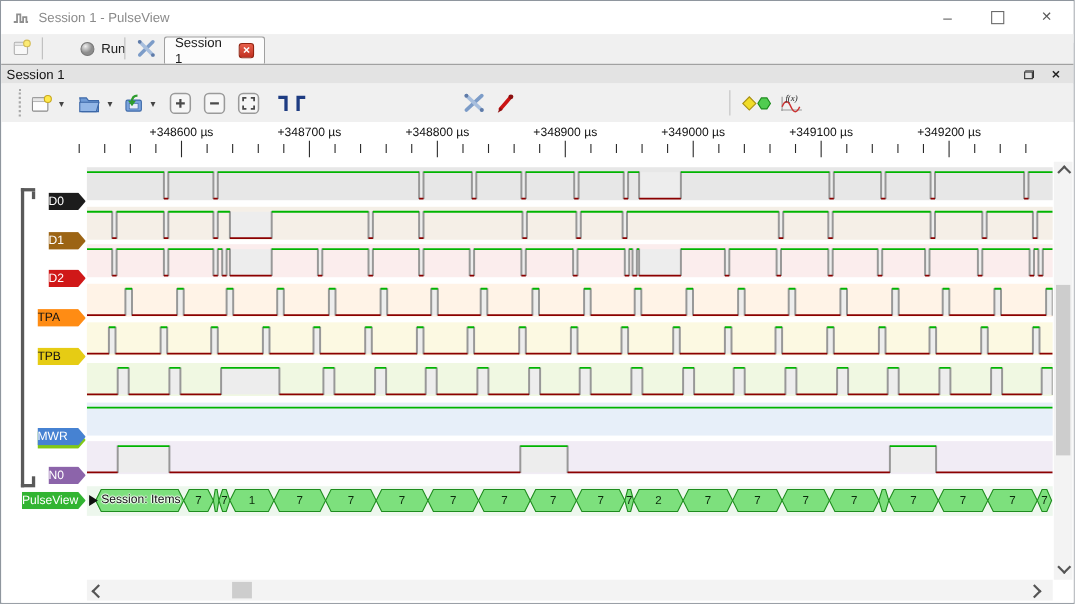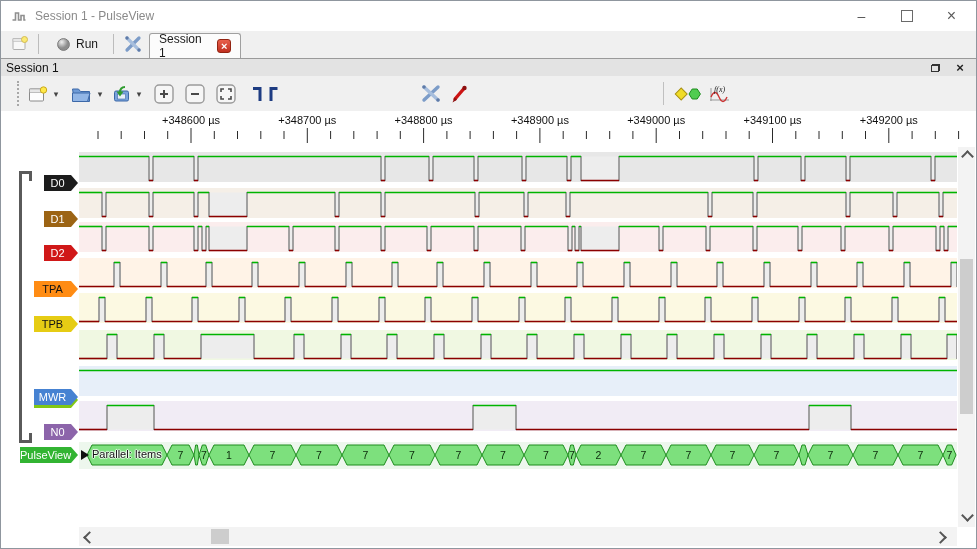--- a/index.html
+++ b/index.html
@@ -31,27 +31,27 @@
   .handle{position:absolute;left:16px;top:5px;height:25px;border-left:2px dotted #a8a8a8;}
   .tbtn{position:absolute;top:5px;height:26px;display:flex;align-items:center;justify-content:center;}
   .drop{font-size:9px;color:#444;}
   .tsep{position:absolute;top:6px;height:23px;border-left:1px solid #c0c0c0;}
   .combo{position:absolute;top:82px;height:22px;box-sizing:border-box;border:1px solid #a0a0a0;background:#f4f4f4;
          display:flex;align-items:center;justify-content:space-between;padding:0 6px;font-size:12px;color:#111;}
   .flatcombo{position:absolute;top:82px;height:22px;display:flex;align-items:center;justify-content:space-between;font-size:12px;color:#111;}
   .zbtn{width:25px;height:25px;display:flex;align-items:center;justify-content:center;}
   
   .viewbg{position:absolute;left:1px;top:110px;width:975px;height:438px;background:#fff;z-index:0;}
-  #ruler{position:absolute;left:94px;top:110px;width:878px;height:35px;z-index:2;}
+  #ruler{position:absolute;left:68px;top:110px;width:878px;height:35px;z-index:2;}
   #ruler text{font-family:"Liberation Sans",sans-serif;}
   .bracket{position:absolute;left:18px;top:170px;width:13px;height:272px;border-left:3px solid #5a5a5a;
            border-top:3px solid #5a5a5a;border-bottom:3px solid #5a5a5a;box-sizing:border-box;z-index:3;}
   .bracket::before{content:"";position:absolute;right:0;top:0;width:3px;height:7px;background:#5a5a5a;}
   .bracket::after{content:"";position:absolute;right:0;bottom:0;width:3px;height:7px;background:#5a5a5a;}
-  .tag{position:absolute;height:16px;line-height:16px;font-size:11px;text-align:center;z-index:4;box-sizing:border-box;padding-right:7px;
+  .tag{position:absolute;height:16px;line-height:16px;font-size:11px;text-align:left;z-index:4;box-sizing:border-box;padding-right:7px;
        clip-path:polygon(0 0,calc(100% - 7px) 0,100% 50%,calc(100% - 7px) 100%,0 100%);}
   .band{position:absolute;left:78px;width:878px;height:30px;z-index:1;}
   .wave{position:absolute;left:78px;width:878px;height:33px;z-index:2;}
   .dec-arrow{position:absolute;left:80px;top:449px;width:0;height:0;border-left:8px solid #111;
              border-top:5px solid transparent;border-bottom:5px solid transparent;z-index:5;}
   .dec-title{position:absolute;left:91px;top:447px;font-size:11px;color:#111;z-index:5;
              text-shadow:1px 0 1px #fff,-1px 0 1px #fff,0 1px 1px #fff,0 -1px 1px #fff;}
   
   .vscroll{position:absolute;left:957px;top:146px;width:17px;height:380px;background:#f3f3f3;z-index:5;}
   .hscroll{position:absolute;left:78px;top:526px;width:878px;height:19px;background:#f3f3f3;z-index:5;}
@@ -78,21 +78,21 @@
 
   <div class="tabbar">
     <div class="tbbtn" style="left:6px;width:26px">
       <svg width="18" height="18" viewBox="0 0 18 18" style="opacity:.75">
         <rect x="2" y="3.5" width="12" height="11" rx="1" fill="#fbfbfb" stroke="#9a9a9a"></rect>
         <rect x="2" y="3.5" width="12" height="3" fill="#e4e4e4" stroke="#9a9a9a" stroke-width=".5"></rect>
         <circle cx="13.5" cy="4.5" r="3" fill="#ffe94a" stroke="#c8a820"></circle>
       </svg>
     </div>
     <div class="vsep" style="left:37px"></div>
-    <div class="tbbtn" style="left:45px;width:62px">
+    <div class="tbbtn" style="left:61px;width:62px">
       <svg width="15" height="15" viewBox="0 0 16 16">
         <defs>
             <radialGradient id="sg" cx="35%" cy="30%">
               <stop offset="0%" stop-color="#eee"></stop>
               <stop offset="100%" stop-color="#8d8d8d"></stop>
             </radialGradient>
           </defs>
         <circle cx="8" cy="8" r="6.3" fill="url(#sg)" stroke="#777"></circle>
       </svg>
       <span>Run</span>
@@ -272,21 +272,21 @@
         <line x1="747.3" y1="20" x2="747.3" y2="28" stroke="#2a2a2a"></line>
         <line x1="770.5" y1="20" x2="770.5" y2="28" stroke="#2a2a2a"></line>
         <line x1="793.8" y1="17" x2="793.8" y2="32" stroke="#2a2a2a"></line>
         <text x="793.8" y="13" text-anchor="middle" font-size="11" fill="#111">+349200 µs</text>
         <line x1="817.1" y1="20" x2="817.1" y2="28" stroke="#2a2a2a"></line>
         <line x1="840.3" y1="20" x2="840.3" y2="28" stroke="#2a2a2a"></line>
         <line x1="863.6" y1="20" x2="863.6" y2="28" stroke="#2a2a2a"></line>
       </svg></div>
   <div class="bracket"></div>
   <div class="dec-arrow"></div>
-  <div class="dec-title">Parallel: Items</div>
+  <div class="dec-title">Session: Items</div>
 
   <div class="vscroll">
     <div class="sbtn" style="left:5px;top:5px">
         <div class="chev" style="transform:rotate(135deg)"></div>
       </div>
     <div class="thumb" style="left:2px;top:112px;width:13px;height:155px"></div>
     <div class="sbtn" style="left:5px;bottom:7px">
         <div class="chev" style="transform:rotate(-45deg)"></div>
       </div>
   </div>

